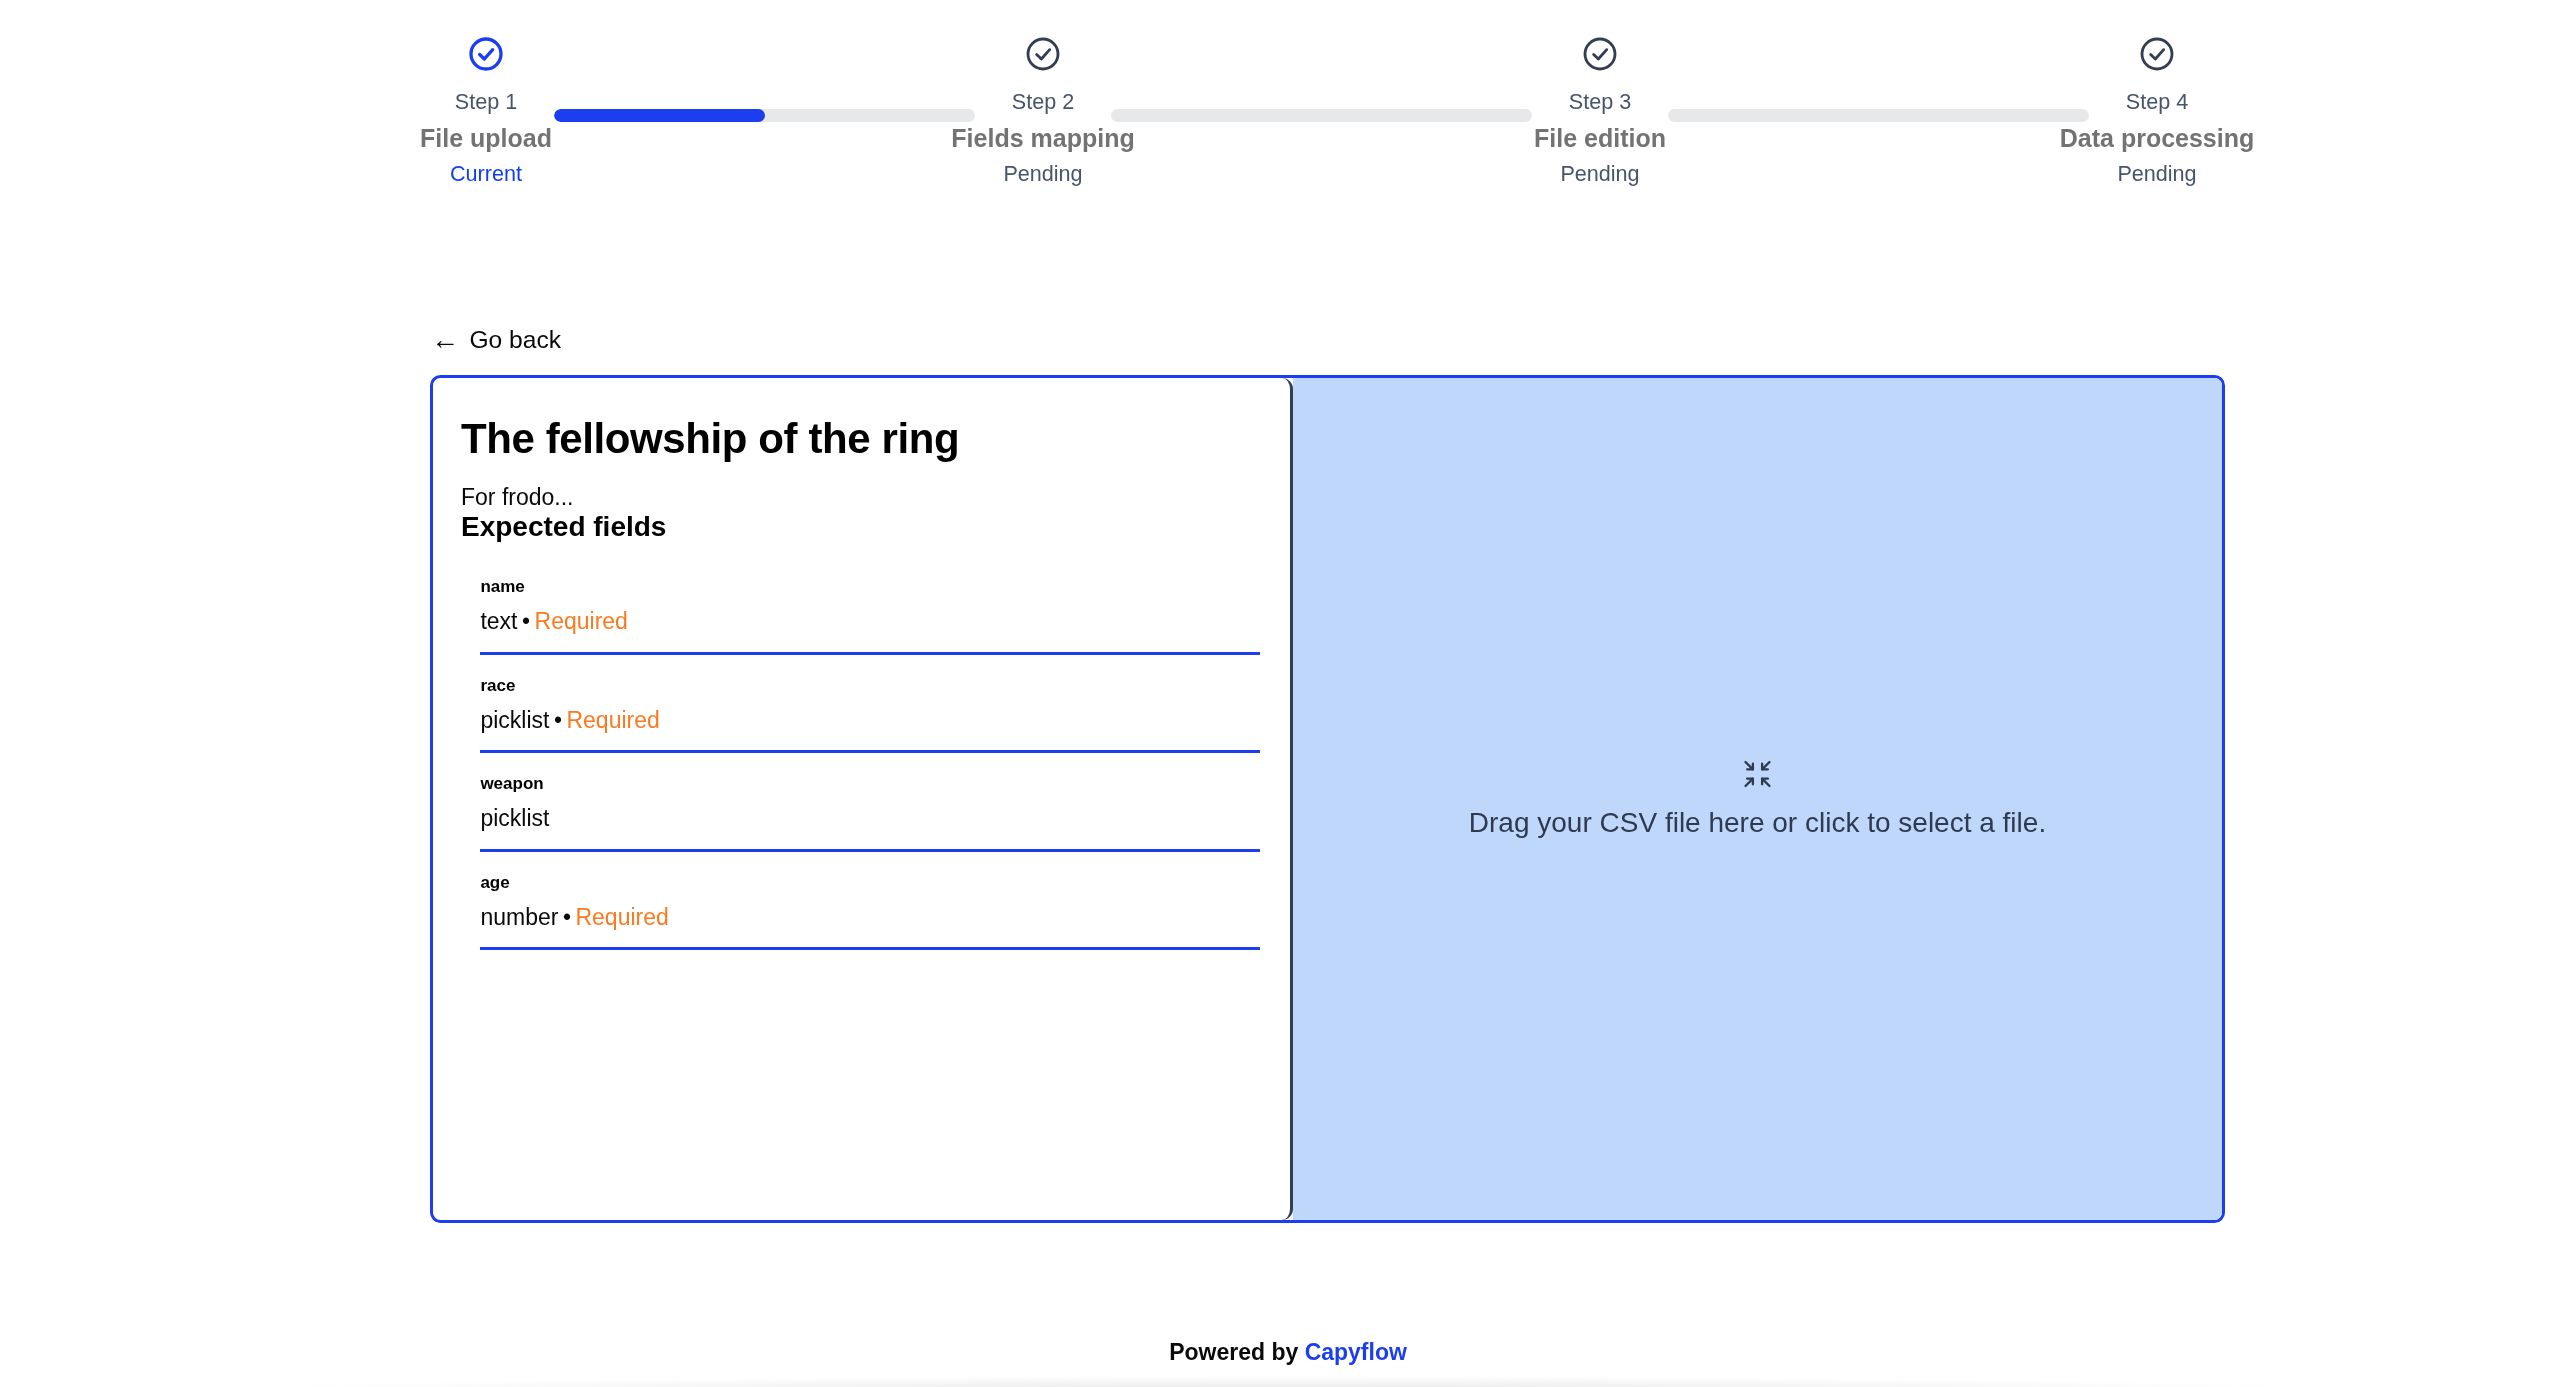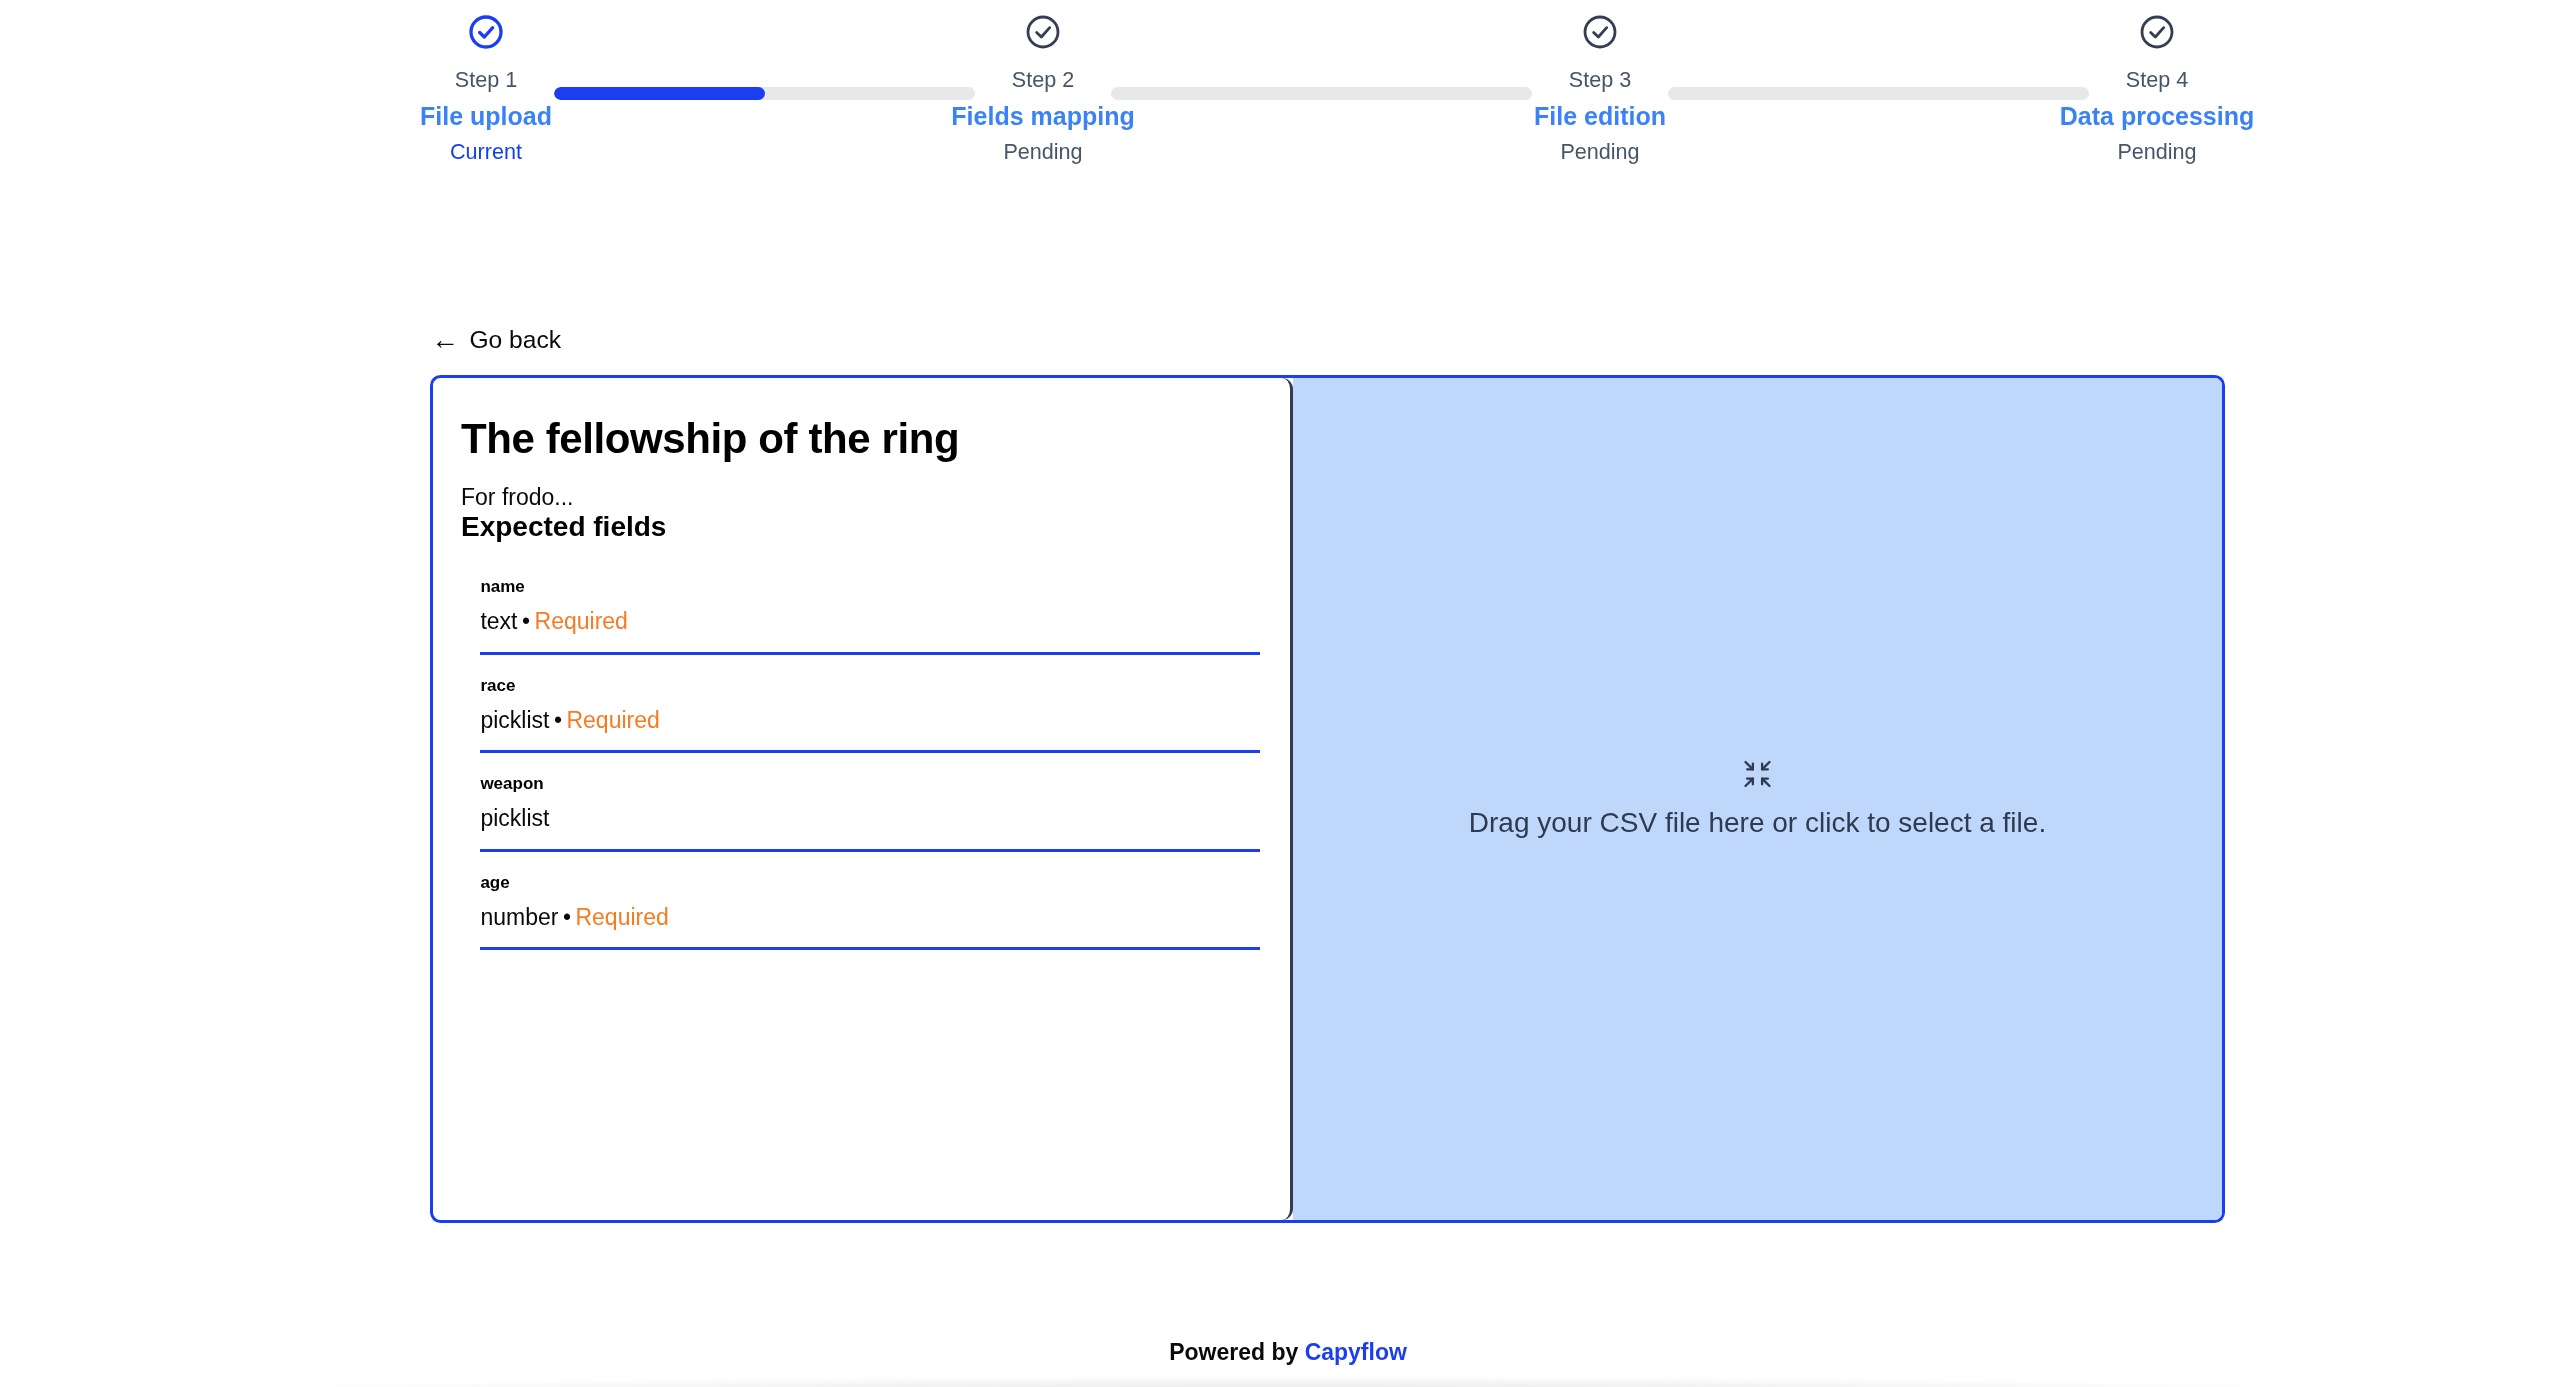--- a/index.html
+++ b/index.html
@@ -16,21 +16,21 @@
     position: relative;
     width: 2576px;
     height: 1388px;
     background: #ffffff;
   }
 
   
   .stepper {
     position: absolute;
     left: 418px;
-    top: 12px;
+    top: 34px;
     width: 1807px;
     height: 179px;
     display: flex;
     align-items: flex-start;
   }
 
   .step {
     width: 136px;
     flex: 0 0 136px;
     display: flex;
@@ -51,21 +51,21 @@
     color: #475569;
     font-family: "Liberation Sans", sans-serif;
     white-space: nowrap;
   }
 
   .step-title {
     margin-top: 9px;
     font-size: 25px;
     line-height: 30px;
     font-weight: bold;
-    color: #3b82f6;
+    color: #737373;
     white-space: nowrap;
   }
 
   .step-state {
     margin-top: 7.5px;
     font-size: 21.6px;
     line-height: 25px;
     color: #475569;
     white-space: nowrap;
   }

